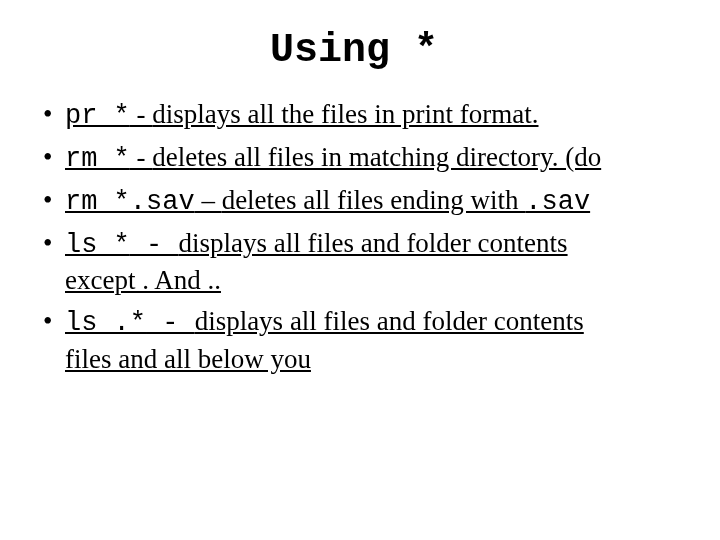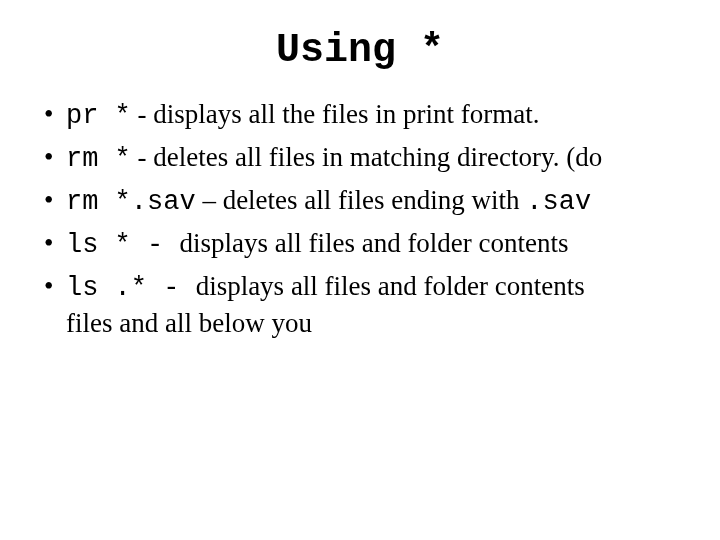--- a/index.html
+++ b/index.html
@@ -7,40 +7,41 @@
     padding: 0;
     width: 720px;
     height: 540px;
     background: #ffffff;
     color: #000000;
   }
   .slide {
     box-sizing: border-box;
     width: 720px;
     height: 528px;
-    padding: 20px 40px 20px 40px;
+    padding: 20px 40px 20px 28px;
     font-family: "Times New Roman", Times, serif;
   }
   .title {
     text-align: center;
     font-family: "Courier New", Courier, monospace;
     font-weight: bold;
     font-size: 40px;
     margin: 8px 0 24px 0;
   }
   .subheading {
     font-family: "Courier New", Courier, monospace;
     font-weight: bold;
     font-size: 28px;
     margin: 0 0 14px 0;
   }
   ul.bullets {
     list-style: none;
     padding: 0;
-    margin: 0;
+    margin: 11px;
+    text-decoration: underline;
   }
   ul.bullets > li {
     position: relative;
     padding-left: 26px;
     font-size: 27px;
     line-height: 1.3;
     margin: 0 0 6px 0;
   }
   ul.bullets > li::before {
     content: "•";
@@ -76,20 +77,21 @@
     <li>
       <span class="mono">rm *</span><span class="serif"> - </span><span class="serif">deletes all files in matching directory. (do</span>
     </li>
 
     <li>
       <span class="mono">rm *.sav</span><span class="serif"> – </span><span class="serif">deletes all files ending with </span><span class="mono">.sav</span>
     </li>
 
     <li>
       <span class="mono">ls *</span><span class="mono"> -  </span><span class="serif">displays all files and folder contents</span>
+      <span class="cont serif">except . And ..</span>
     </li>
 
     <li>
       <span class="mono">ls .*</span><span class="mono"> -  </span><span class="serif">displays all files and folder contents</span>
       <span class="cont serif">files and all below you</span>
     </li>
 
   </ul>
 </div>
 

